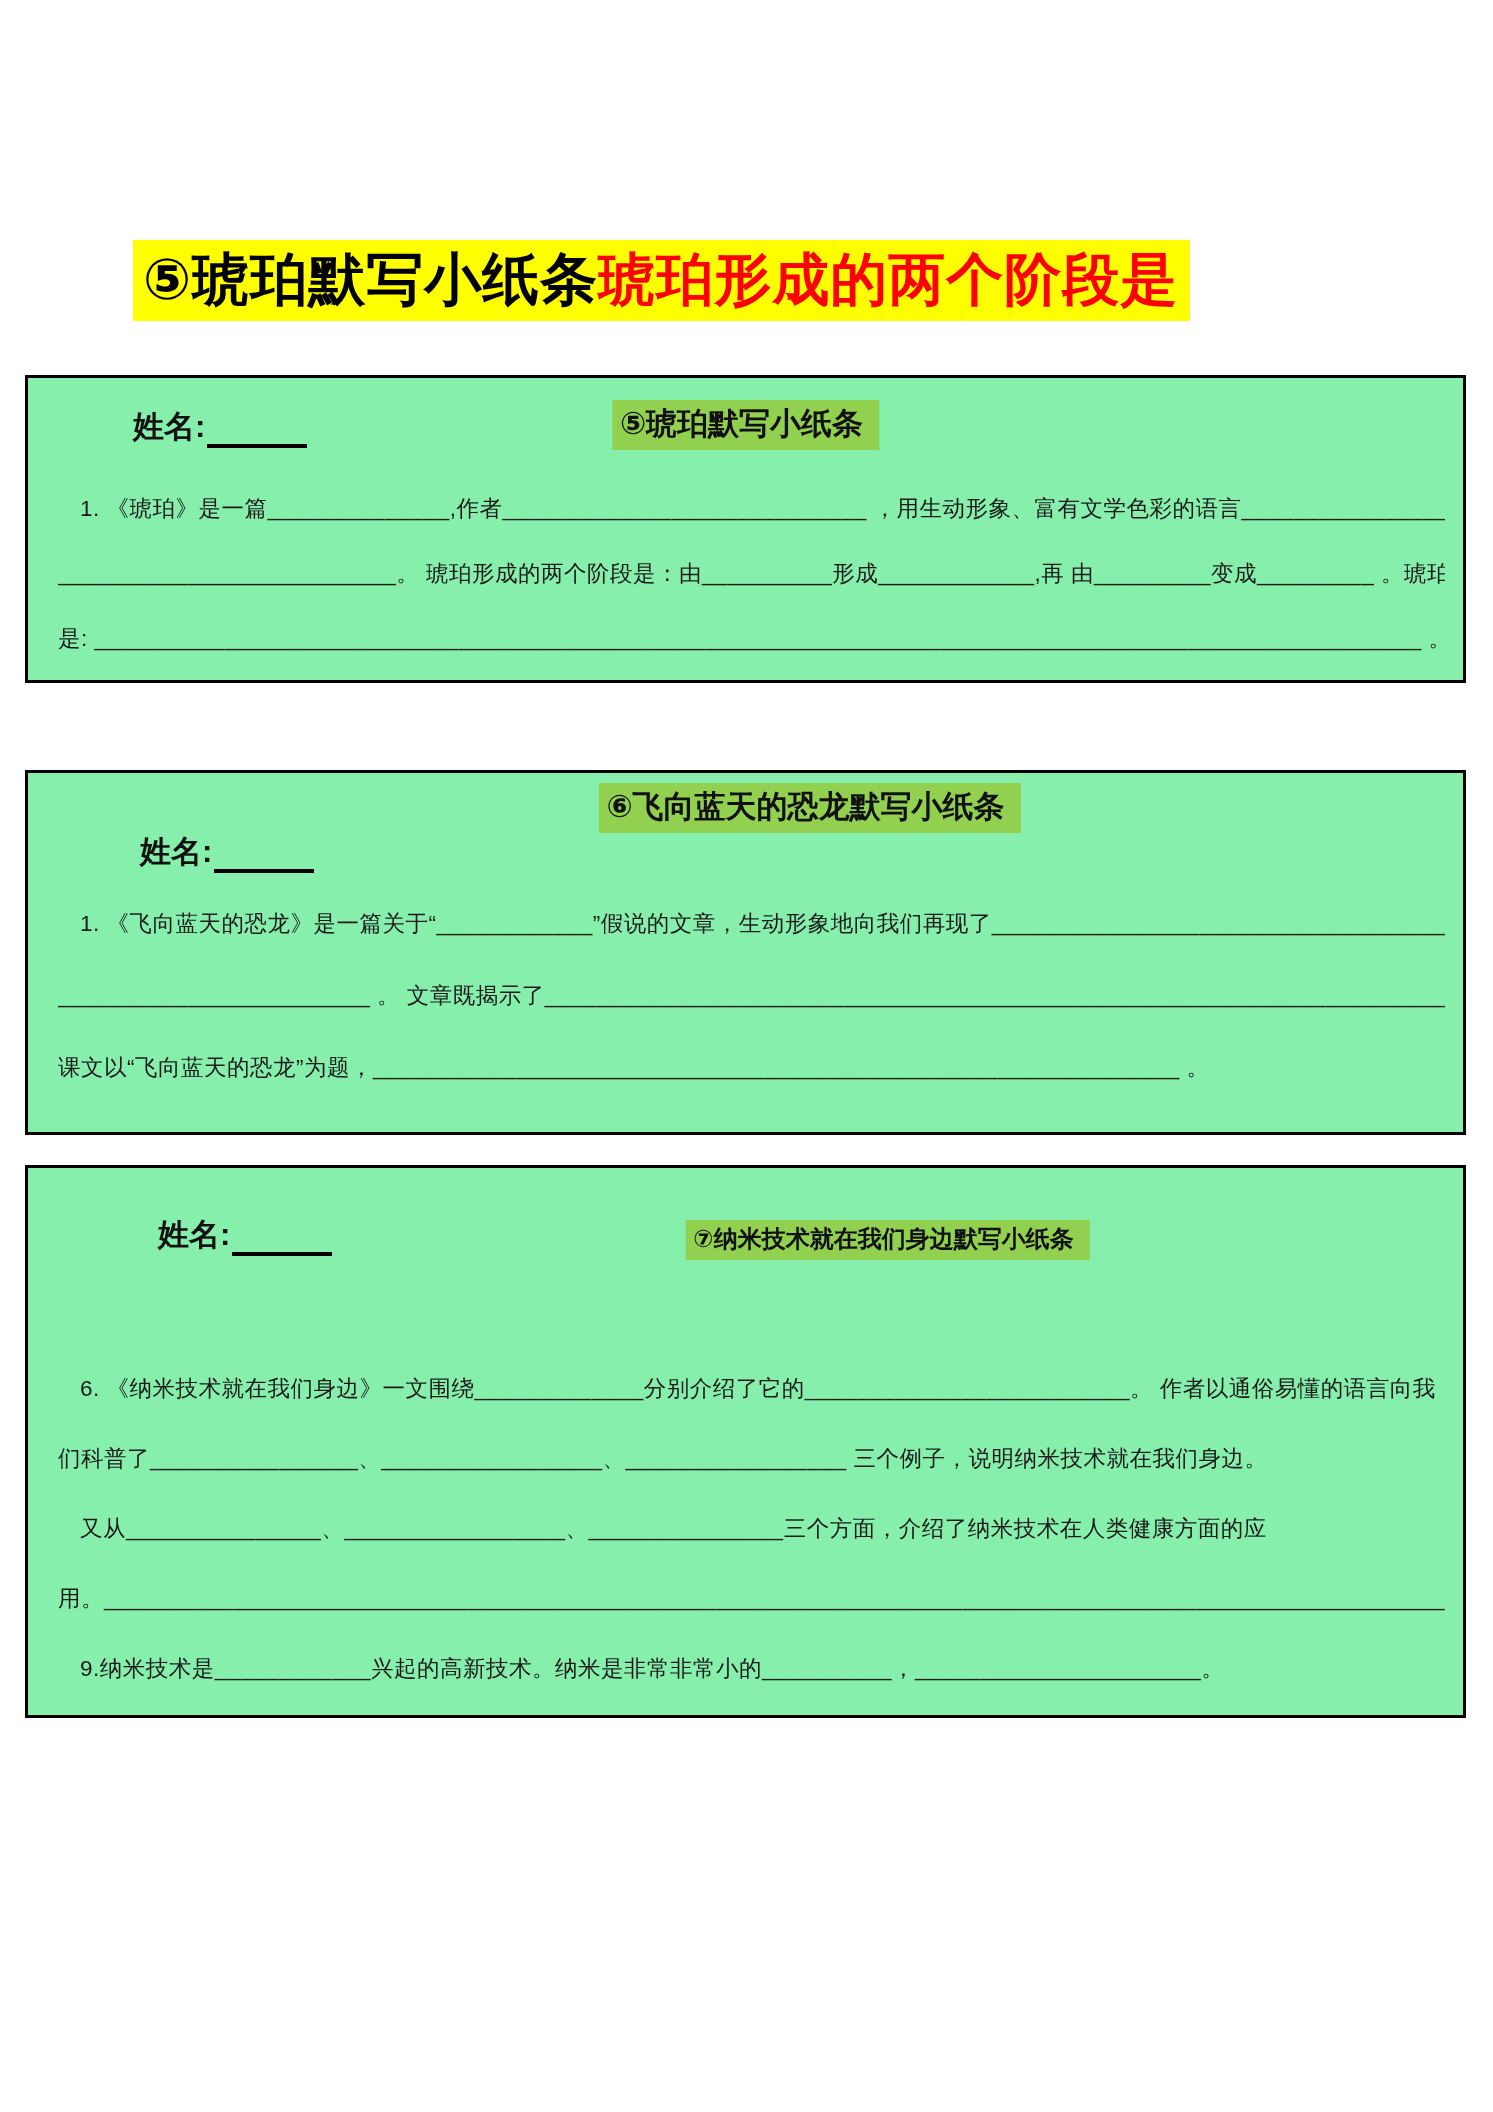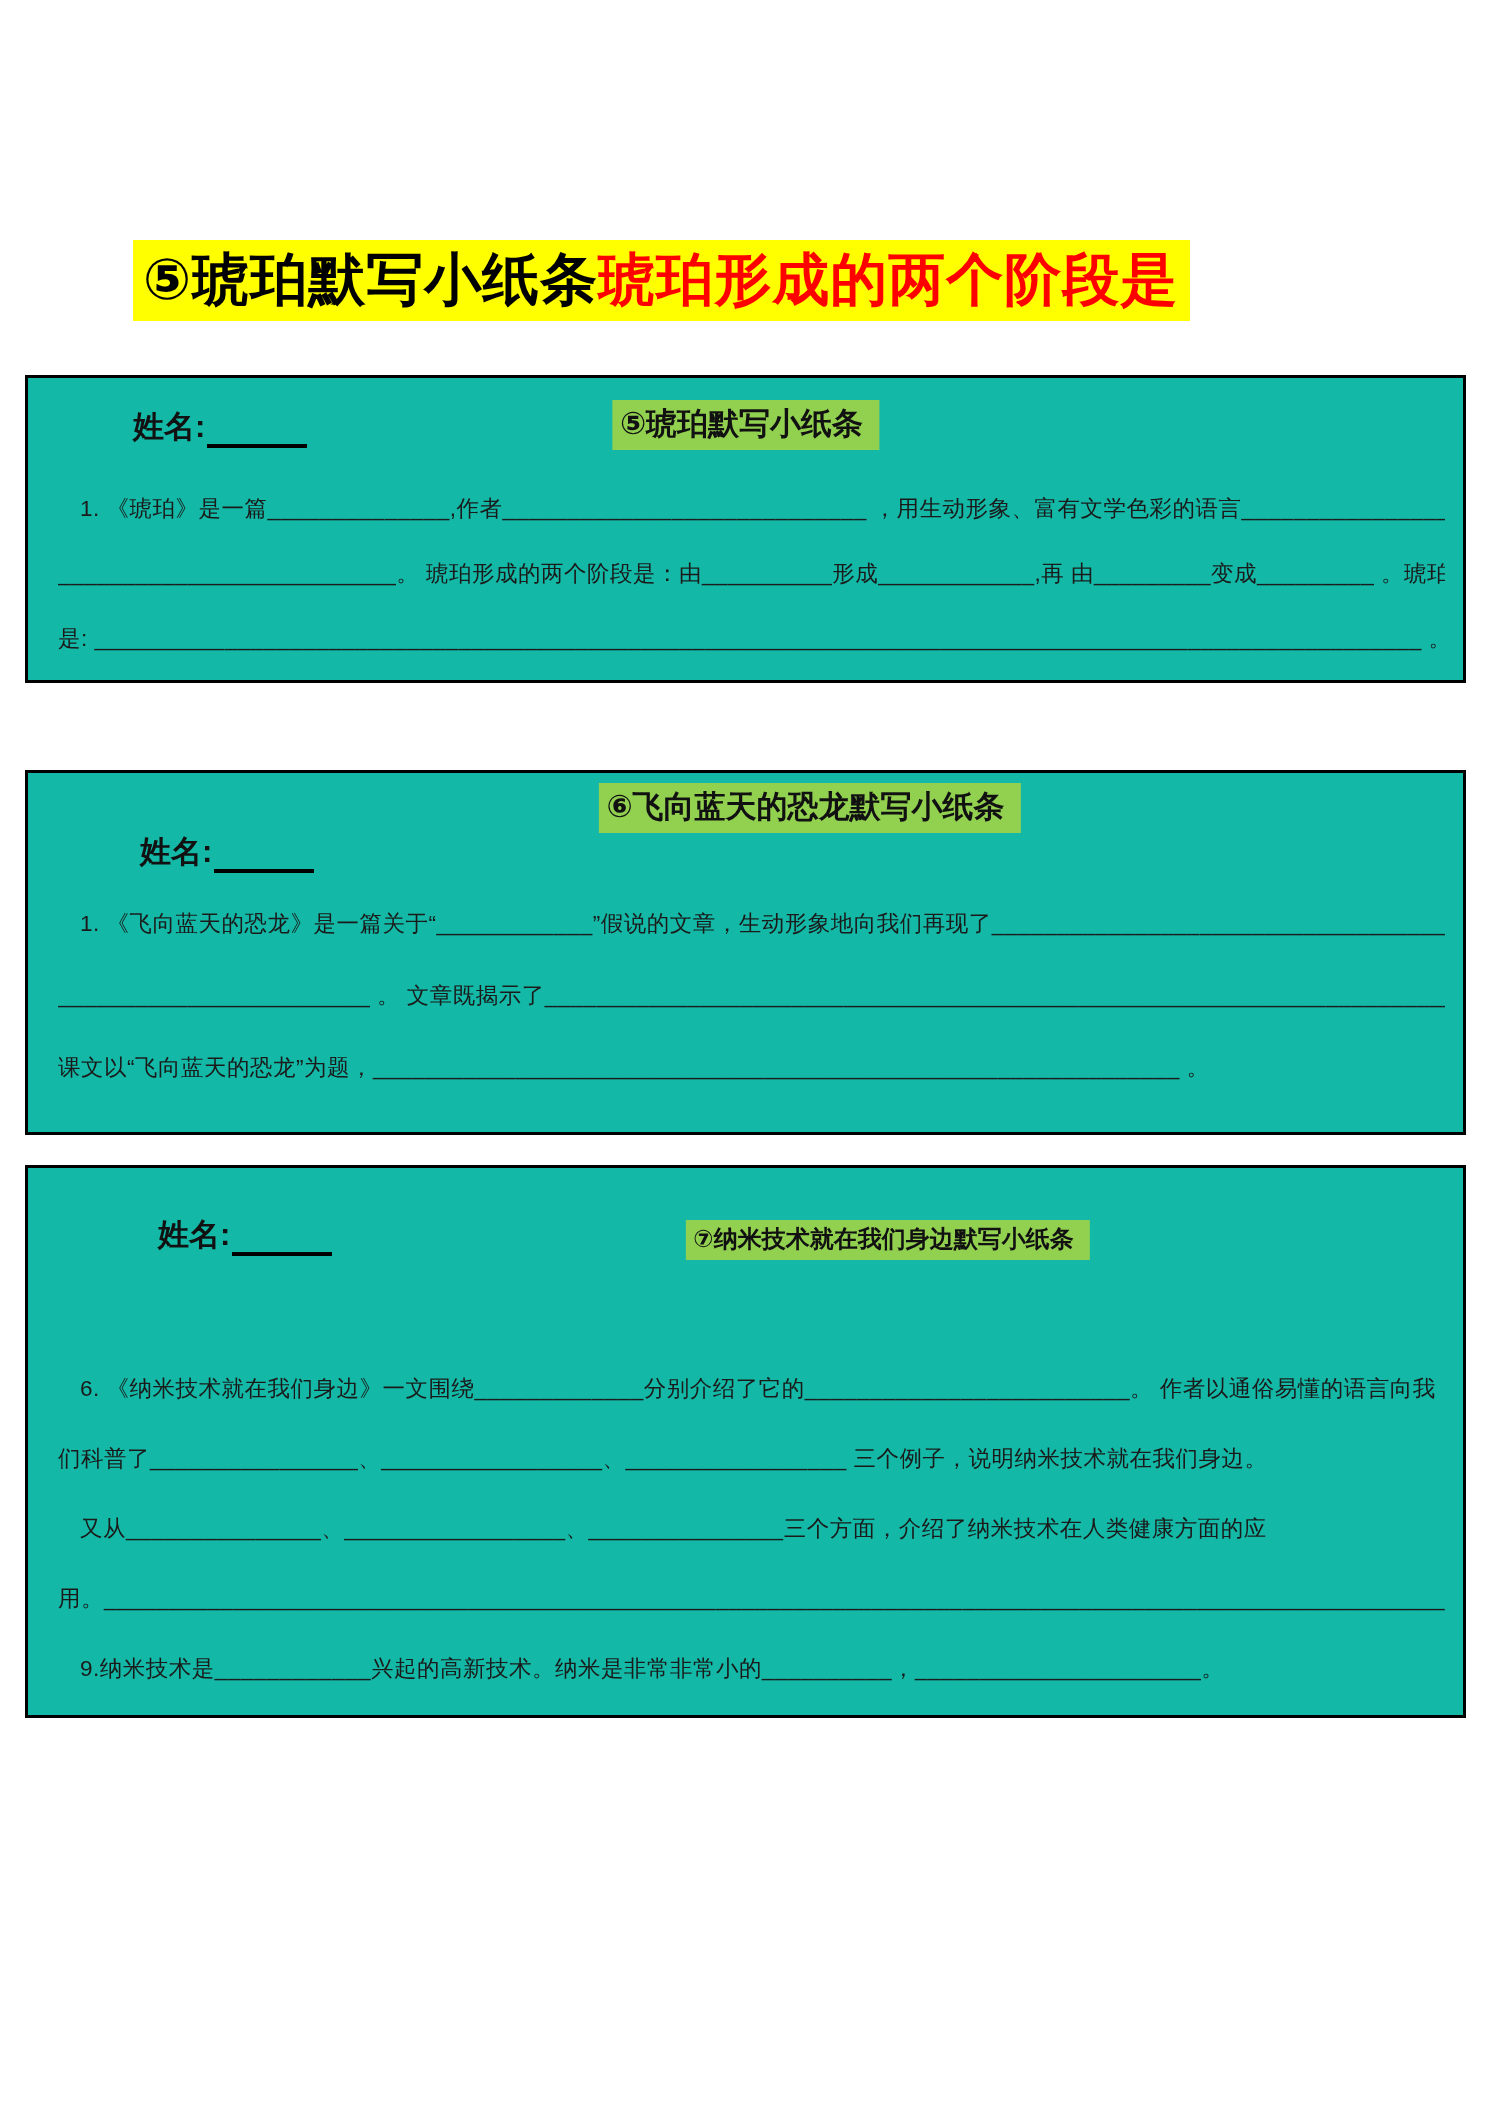--- a/index.html
+++ b/index.html
@@ -19,21 +19,21 @@
     padding:8px 12px 10px 10px;
     font-size:57px;font-weight:bold;line-height:1.1;
     letter-spacing:1px;white-space:nowrap;
   }
   .title .t-black{color:#000000;}
   .title .t-red{color:var(--title-red);}
 
   
   .box{
     position:absolute;left:25px;width:1441px;
-    border:3px solid #000000;background:#14b8a6;
+    border:3px solid #000000;background:#86efac;
   }
   .box-1{top:375px;height:308px;}
   .box-2{top:770px;height:365px;}
   .box-3{top:1165px;height:553px;}
 
   .box-header{position:relative;width:100%;}
 
   .name-field{
     display:inline-flex;align-items:flex-end;
     font-size:31px;font-weight:bold;white-space:nowrap;

